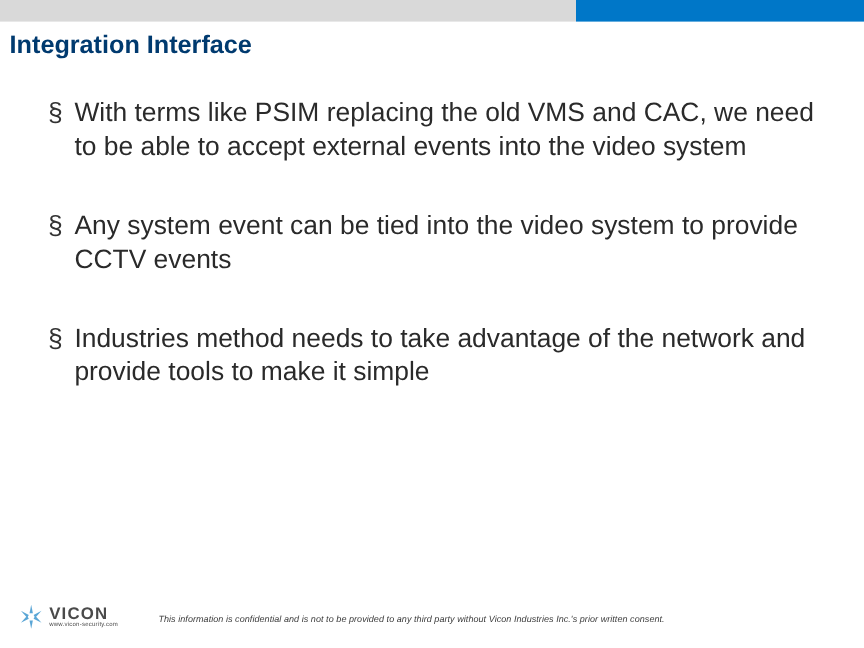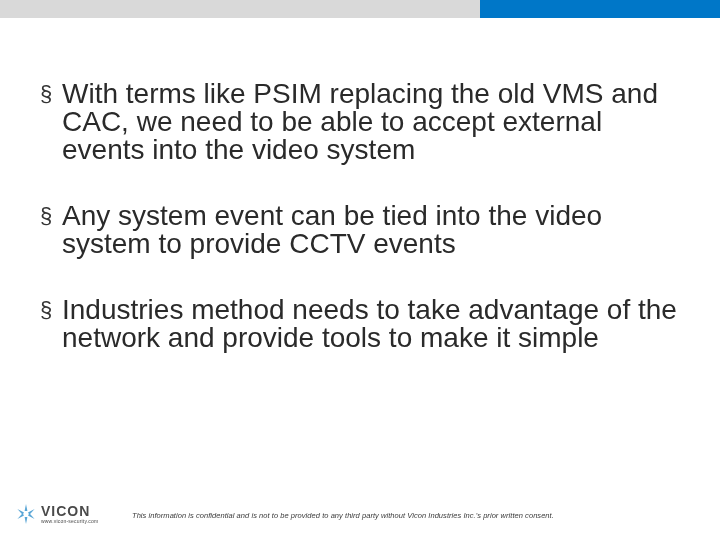--- a/index.html
+++ b/index.html
@@ -5,39 +5,40 @@
   * { margin: 0; padding: 0; box-sizing: border-box; }
   html, body { width: 720px; height: 540px; font-family: Arial, Helvetica, sans-serif; background: #fff; overflow: hidden; }
   .slide { width: 720px; height: 540px; position: relative; }
   .header-bar { position: absolute; top: 0; left: 0; width: 720px; height: 18px; }
   .header-grey { position: absolute; top: 0; left: 0; width: 480px; height: 18px; background: #d9d9d9; }
   .header-blue { position: absolute; top: 0; left: 480px; width: 240px; height: 18px; background: #0077c8; }
   .title { position: absolute; top: 26px; left: 8px; font-size: 21px; font-weight: bold; color: #003a6f; }
   .content { position: absolute; top: 80px; left: 40px; width: 640px; }
   .bullet { display: flex; align-items: flex-start; margin-bottom: 38px; }
   .bullet .marker { flex: 0 0 auto; width: 22px; font-size: 22px; line-height: 28px; color: #333; }
-  .bullet .text { flex: 1 1 auto; font-size: 28px; line-height: 28px; color: #2a2a2a; }
+  .bullet .text { flex: 1 1 auto; font-size: 22px; line-height: 28px; color: #2a2a2a; }
   .footer { position: absolute; left: 0; bottom: 0; width: 720px; height: 50px; }
   .logo { position: absolute; left: 14px; bottom: 14px; display: flex; align-items: center; }
   .logo svg { display: block; }
   .logo-text { margin-left: 3px; }
   .logo-text .name { font-size: 14px; font-weight: bold; letter-spacing: 1px; color: #4a4a4a; line-height: 13px; }
   .logo-text .url  { font-size: 5px; color: #4a4a4a; letter-spacing: 0.2px; }
   .disclaimer { position: absolute; left: 132px; bottom: 20px; font-size: 7.5px; color: #3a3a3a; font-style: italic; letter-spacing: 0.05px; }
 </style>
 </head>
 <body>
 
 <div class="slide">
 
   <div class="header-bar">
     <div class="header-grey"></div>
     <div class="header-blue"></div>
   </div>
 
+  <div class="title">Integration Interface</div>
 
   <div class="content">
     <div class="bullet">
       <div class="marker">§</div>
       <div class="text">With terms like PSIM replacing the old VMS and CAC, we need to be able to accept external events into the video system</div>
     </div>
     <div class="bullet">
       <div class="marker">§</div>
       <div class="text">Any system event can be tied into the video system to provide CCTV events</div>
     </div>

